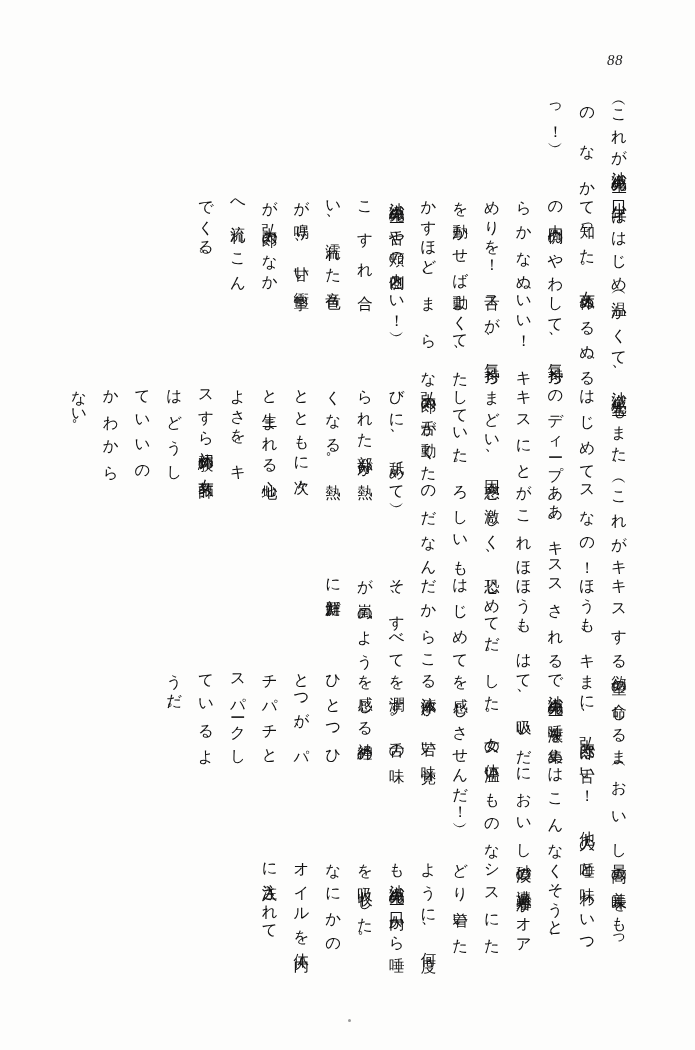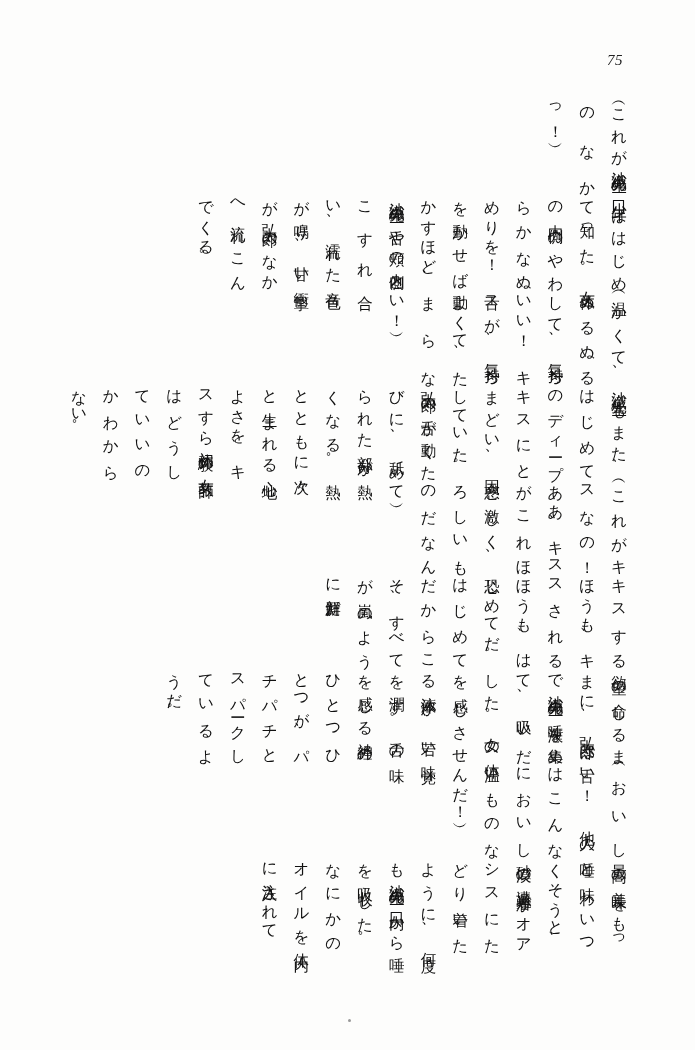--- a/index.html
+++ b/index.html
@@ -65,21 +65,21 @@
     height: 3px;
     background: #999;
     border-radius: 50%;
   }
 </style>
 </head>
 <body>
 
 <div id="page">
 
-  <div id="page-number">75</div>
+  <div id="page-number">88</div>
 
   <div id="body-text">
     <div class="para">（これが沙織先生の口のなかっ！）</div>
     <div class="para">少年ははじめて知った。女体の内側のやわらかなぬめりを！　舌を動かせば動かすほど、沙織先生の舌や頬の内側とこすれ合い、濡れた音色が鳴り、甘い衝撃が弘太郎のなかへ流れこんでくる。</div>
     <div class="para">（温かくて、ぬるぬるして、気持ちいい！　キスが、気持ちよくて、たまらない！）</div>
     <div class="para">沙織先生もまた、はじめてのディープキスにとまどい、困惑していた。弘太郎の舌が動くたびに、舐められた部分が熱くなる。熱とともに次々と生まれる心地よさを、キスすら初体験の女教師はどうしていいのかわからない。</div>
     <div class="para">（これがキスなの！　ああ、キスがこれほど激しく、恐ろしいものだなんて）</div>
     <div class="para">キスするほうも、キスされるほうも、はじめてだ。はじめてだからこそ、すべてが嵐のように新鮮だ。</div>
     <div class="para">欲望の命じるままに、弘太郎は舌で沙織先生の唾液を集めて、吸いだした。女の体温を感じさせる液体が、若い味覚を潤す。舌の味を感じる神経のひとつひとつが、パチパチとスパークしているようだ。</div>
     <div class="para">（おいしい！　他人の唾はこんなにおいしいものなんだ！）</div>

